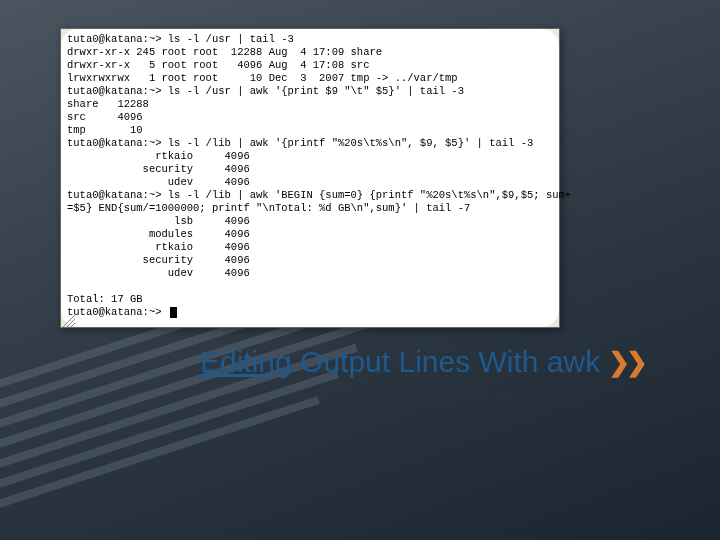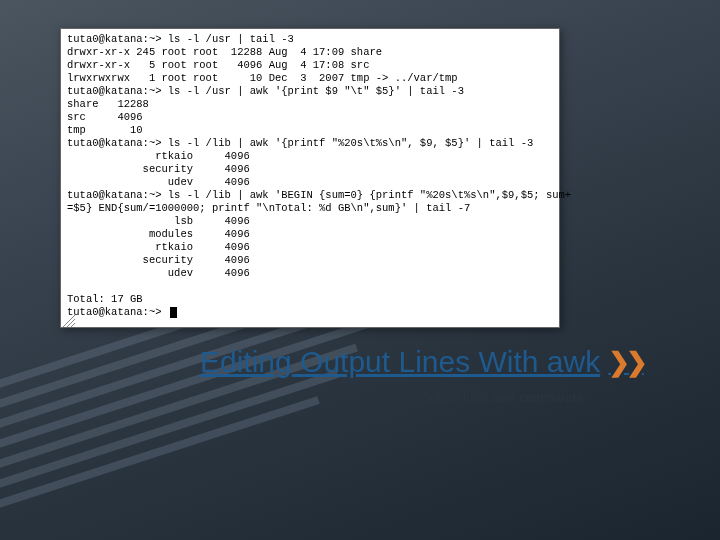--- a/index.html
+++ b/index.html
@@ -70,20 +70,21 @@
   .terminal {
     background: #fff;
     padding: 4px 6px 8px 6px;
     font-family: 'Courier New', monospace;
     font-size: 10.5px;
     line-height: 13px;
     color: #000;
     white-space: pre;
     min-height: 270px;
     position: relative;
+    border-radius: 17px;
   }
   .cursor-block {
     display: inline-block;
     width: 7px;
     height: 11px;
     background: #000;
     vertical-align: text-bottom;
     margin-left: 2px;
   }
   .resize-grip {
@@ -96,21 +97,20 @@
   .heading {
     position: absolute;
     top: 345px;
     left: 200px;
     font-size: 30px;
     color: #1e5a8e;
     font-family: 'Segoe UI', Arial, sans-serif;
     display: flex;
     align-items: center;
     gap: 8px;
-    text-decoration: underline;
   }
   .heading .underline {
     text-decoration: underline;
   }
   .chevrons {
     color: #d97a2e;
     font-weight: bold;
     font-size: 26px;
     letter-spacing: -4px;
   }

